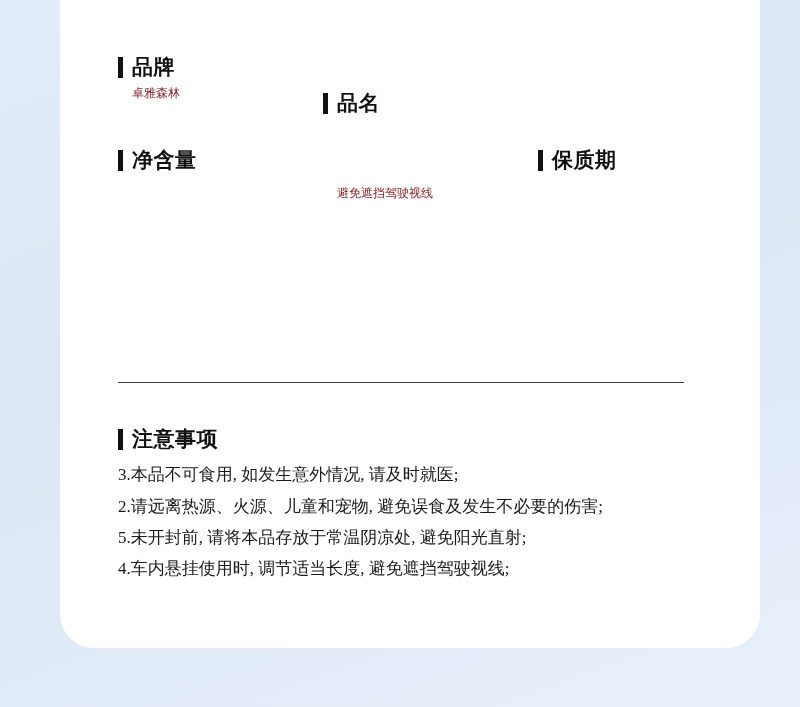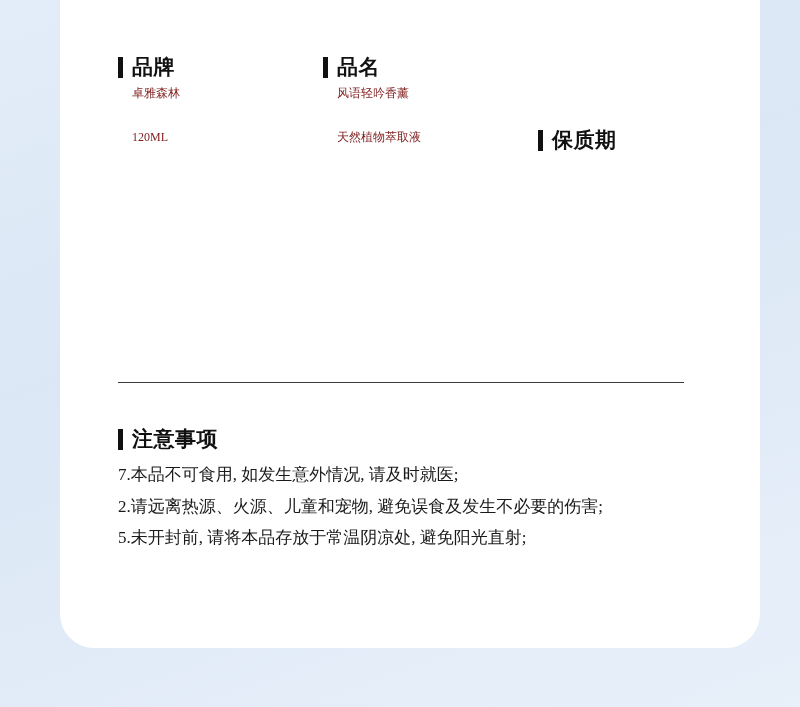--- a/index.html
+++ b/index.html
@@ -37,21 +37,21 @@
   }
   .grid {
     display: flex;
     flex-wrap: wrap;
   }
   .field {
     box-sizing: border-box;
     margin-bottom: 28px;
   }
   .field.col1 { width: 205px; }
-  .field.col2 { width: 215px; }
+  .field.col2 { width: 215px; margin-top: 36px; }
   .field.col3 { width: 170px; }
   .field.full { width: 100%; }
 
   .field-head {
     display: flex;
     align-items: center;
     margin-bottom: 6px;
   }
   .bar {
     display: inline-block;
@@ -117,32 +117,34 @@
             <span class="field-label">品牌</span>
           </div>
           <div class="field-value">卓雅森林</div>
         </div>
 
         <div class="field col2">
           <div class="field-head">
             <span class="bar"></span>
             <span class="field-label">品名</span>
           </div>
-          <div class="field-value">风语轻吟香薰</div>
         </div>
 
         <div class="field col3">
         </div>
 
         <div class="field col1">
-          <div class="field-value">120ML</div>
+          <div class="field-head">
+            <span class="bar"></span>
+            <span class="field-label">净含量</span>
+          </div>
         </div>
 
         <div class="field col2">
-          <div class="field-value">天然植物萃取液</div>
+          <div class="field-value">避免遮挡驾驶视线</div>
         </div>
 
         <div class="field col3">
           <div class="field-head">
             <span class="bar"></span>
             <span class="field-label">保质期</span>
           </div>
         </div>
 
 
@@ -150,20 +152,21 @@
     </div>
 
     <div class="divider"></div>
 
     <div class="notice">
       <div class="field-head">
         <span class="bar"></span>
         <span class="field-label">注意事项</span>
       </div>
       <ul class="notice-list">
-        <li>7.本品不可食用, 如发生意外情况, 请及时就医;</li>
+        <li>3.本品不可食用, 如发生意外情况, 请及时就医;</li>
         <li>2.请远离热源、火源、儿童和宠物, 避免误食及发生不必要的伤害;</li>
         <li>5.未开封前, 请将本品存放于常温阴凉处, 避免阳光直射;</li>
+        <li>4.车内悬挂使用时, 调节适当长度, 避免遮挡驾驶视线;</li>
       </ul>
     </div>
 
   </div>
 </div>
 
 </body></html>

